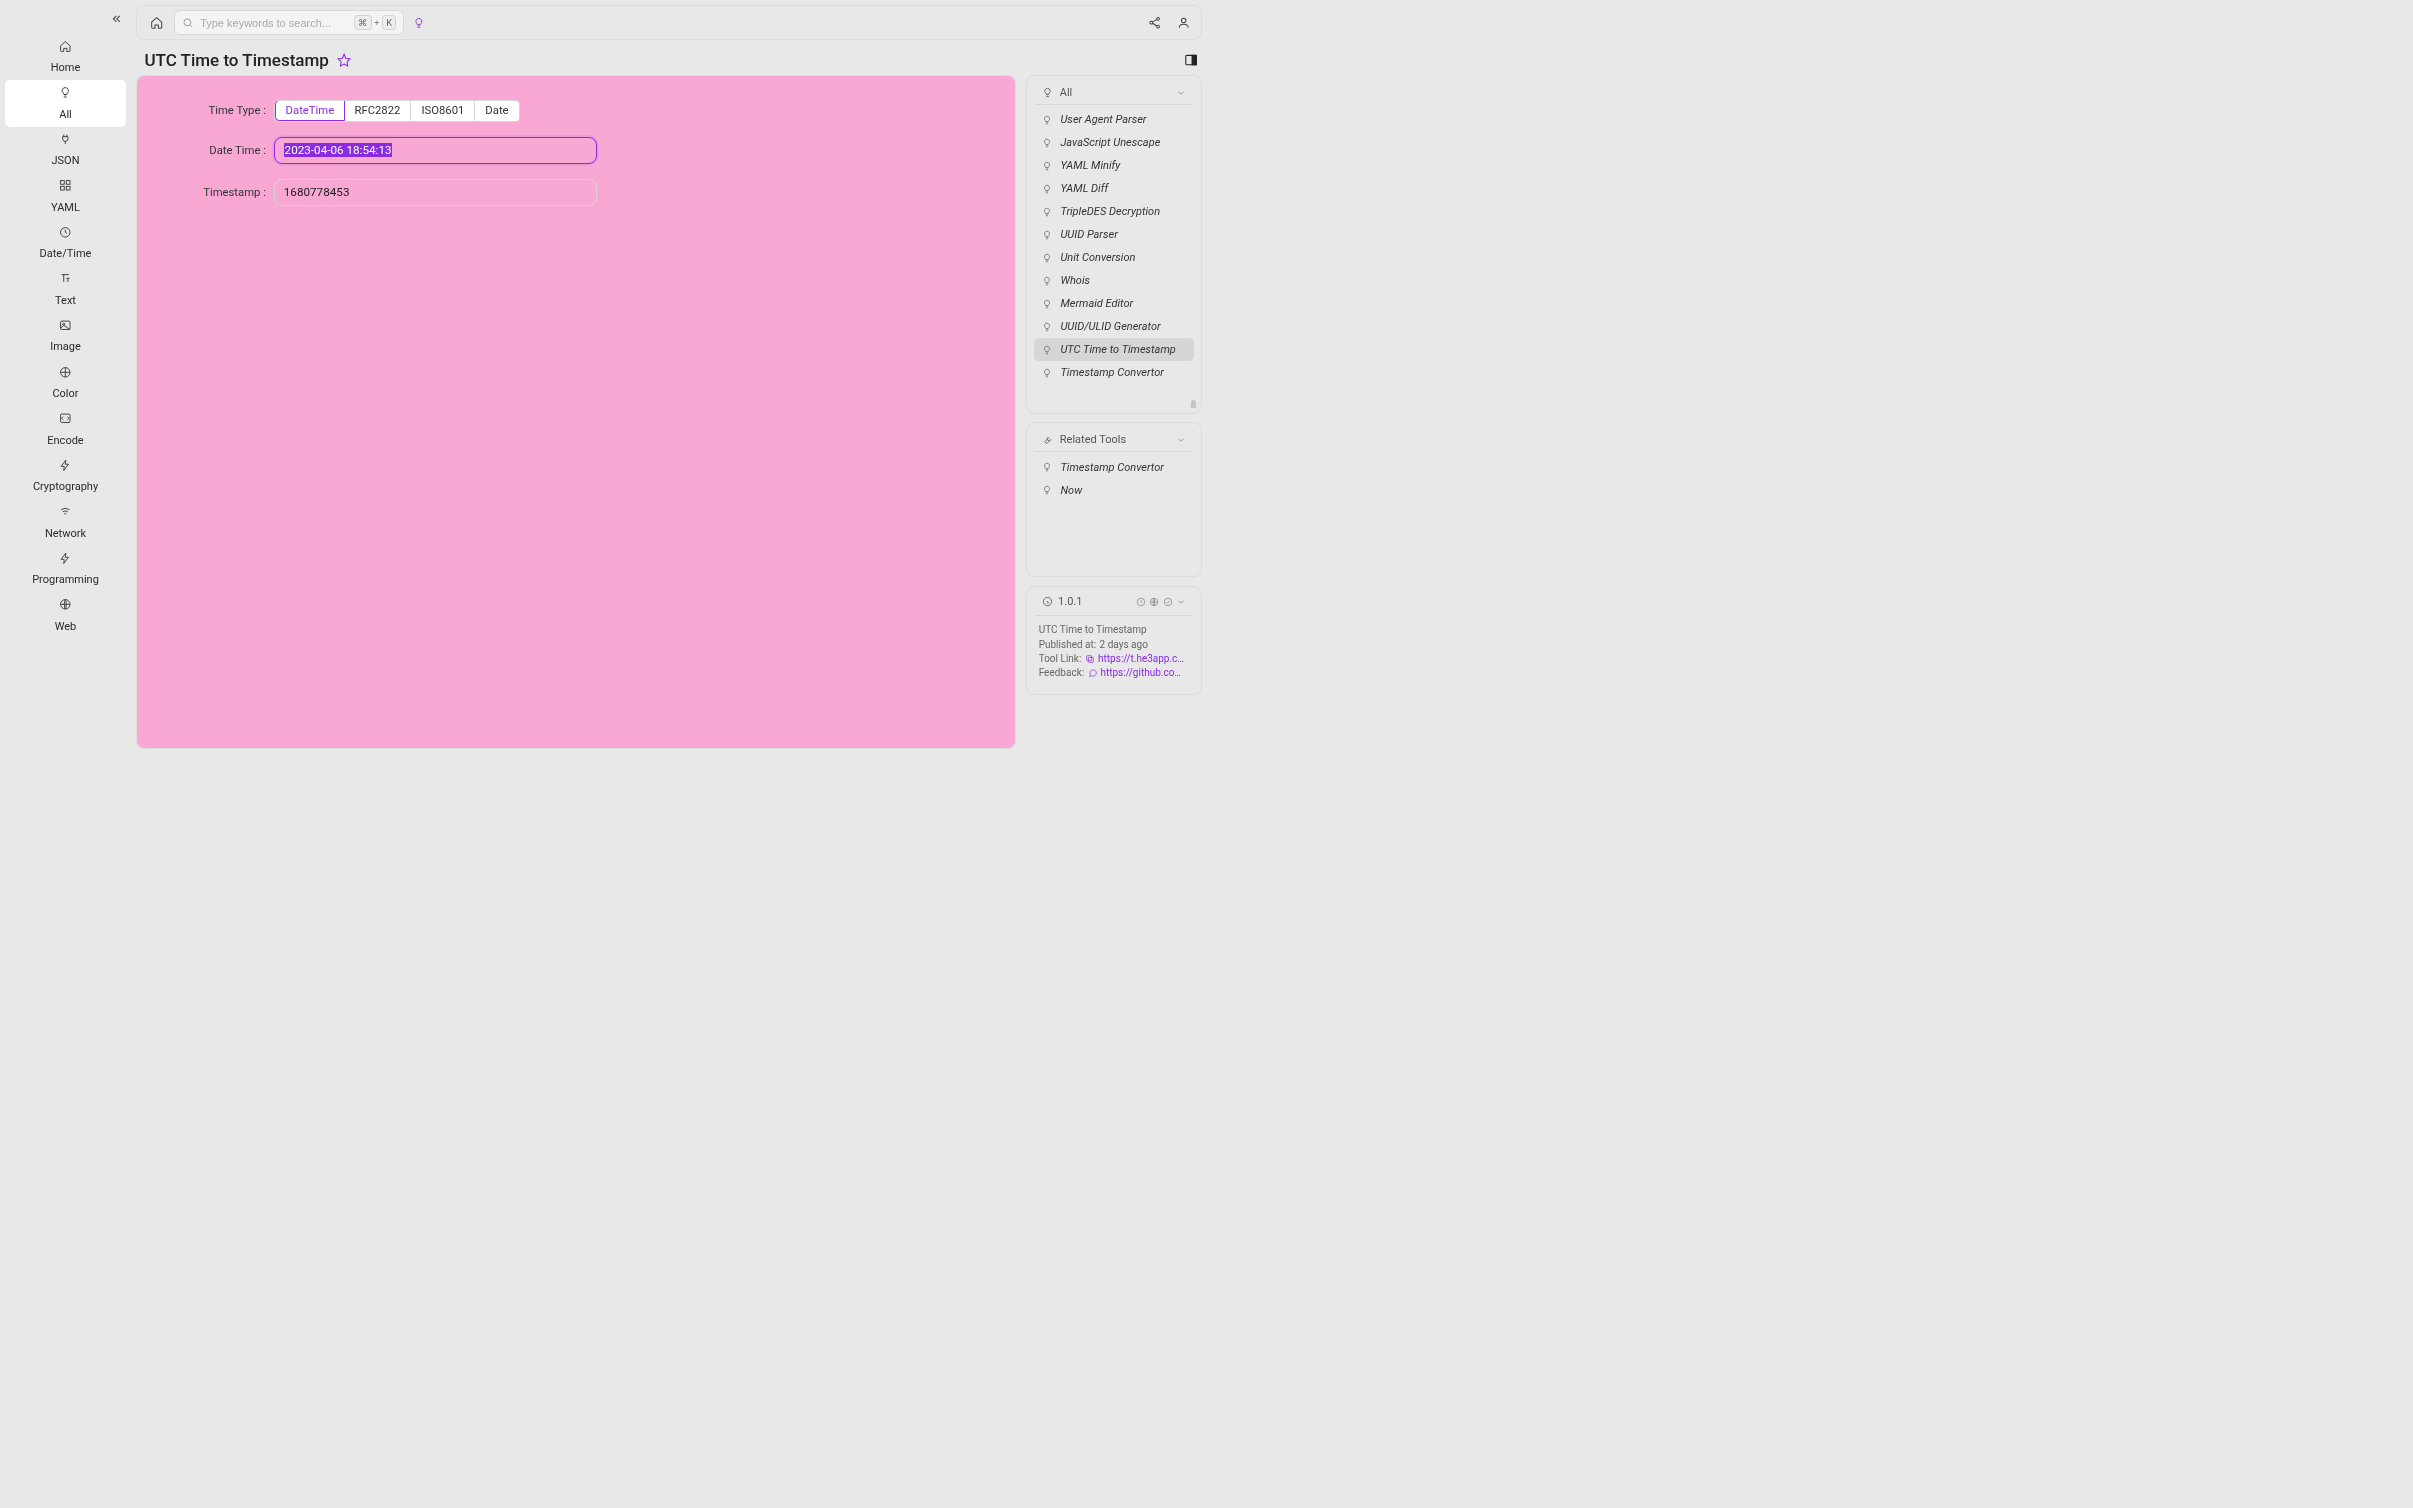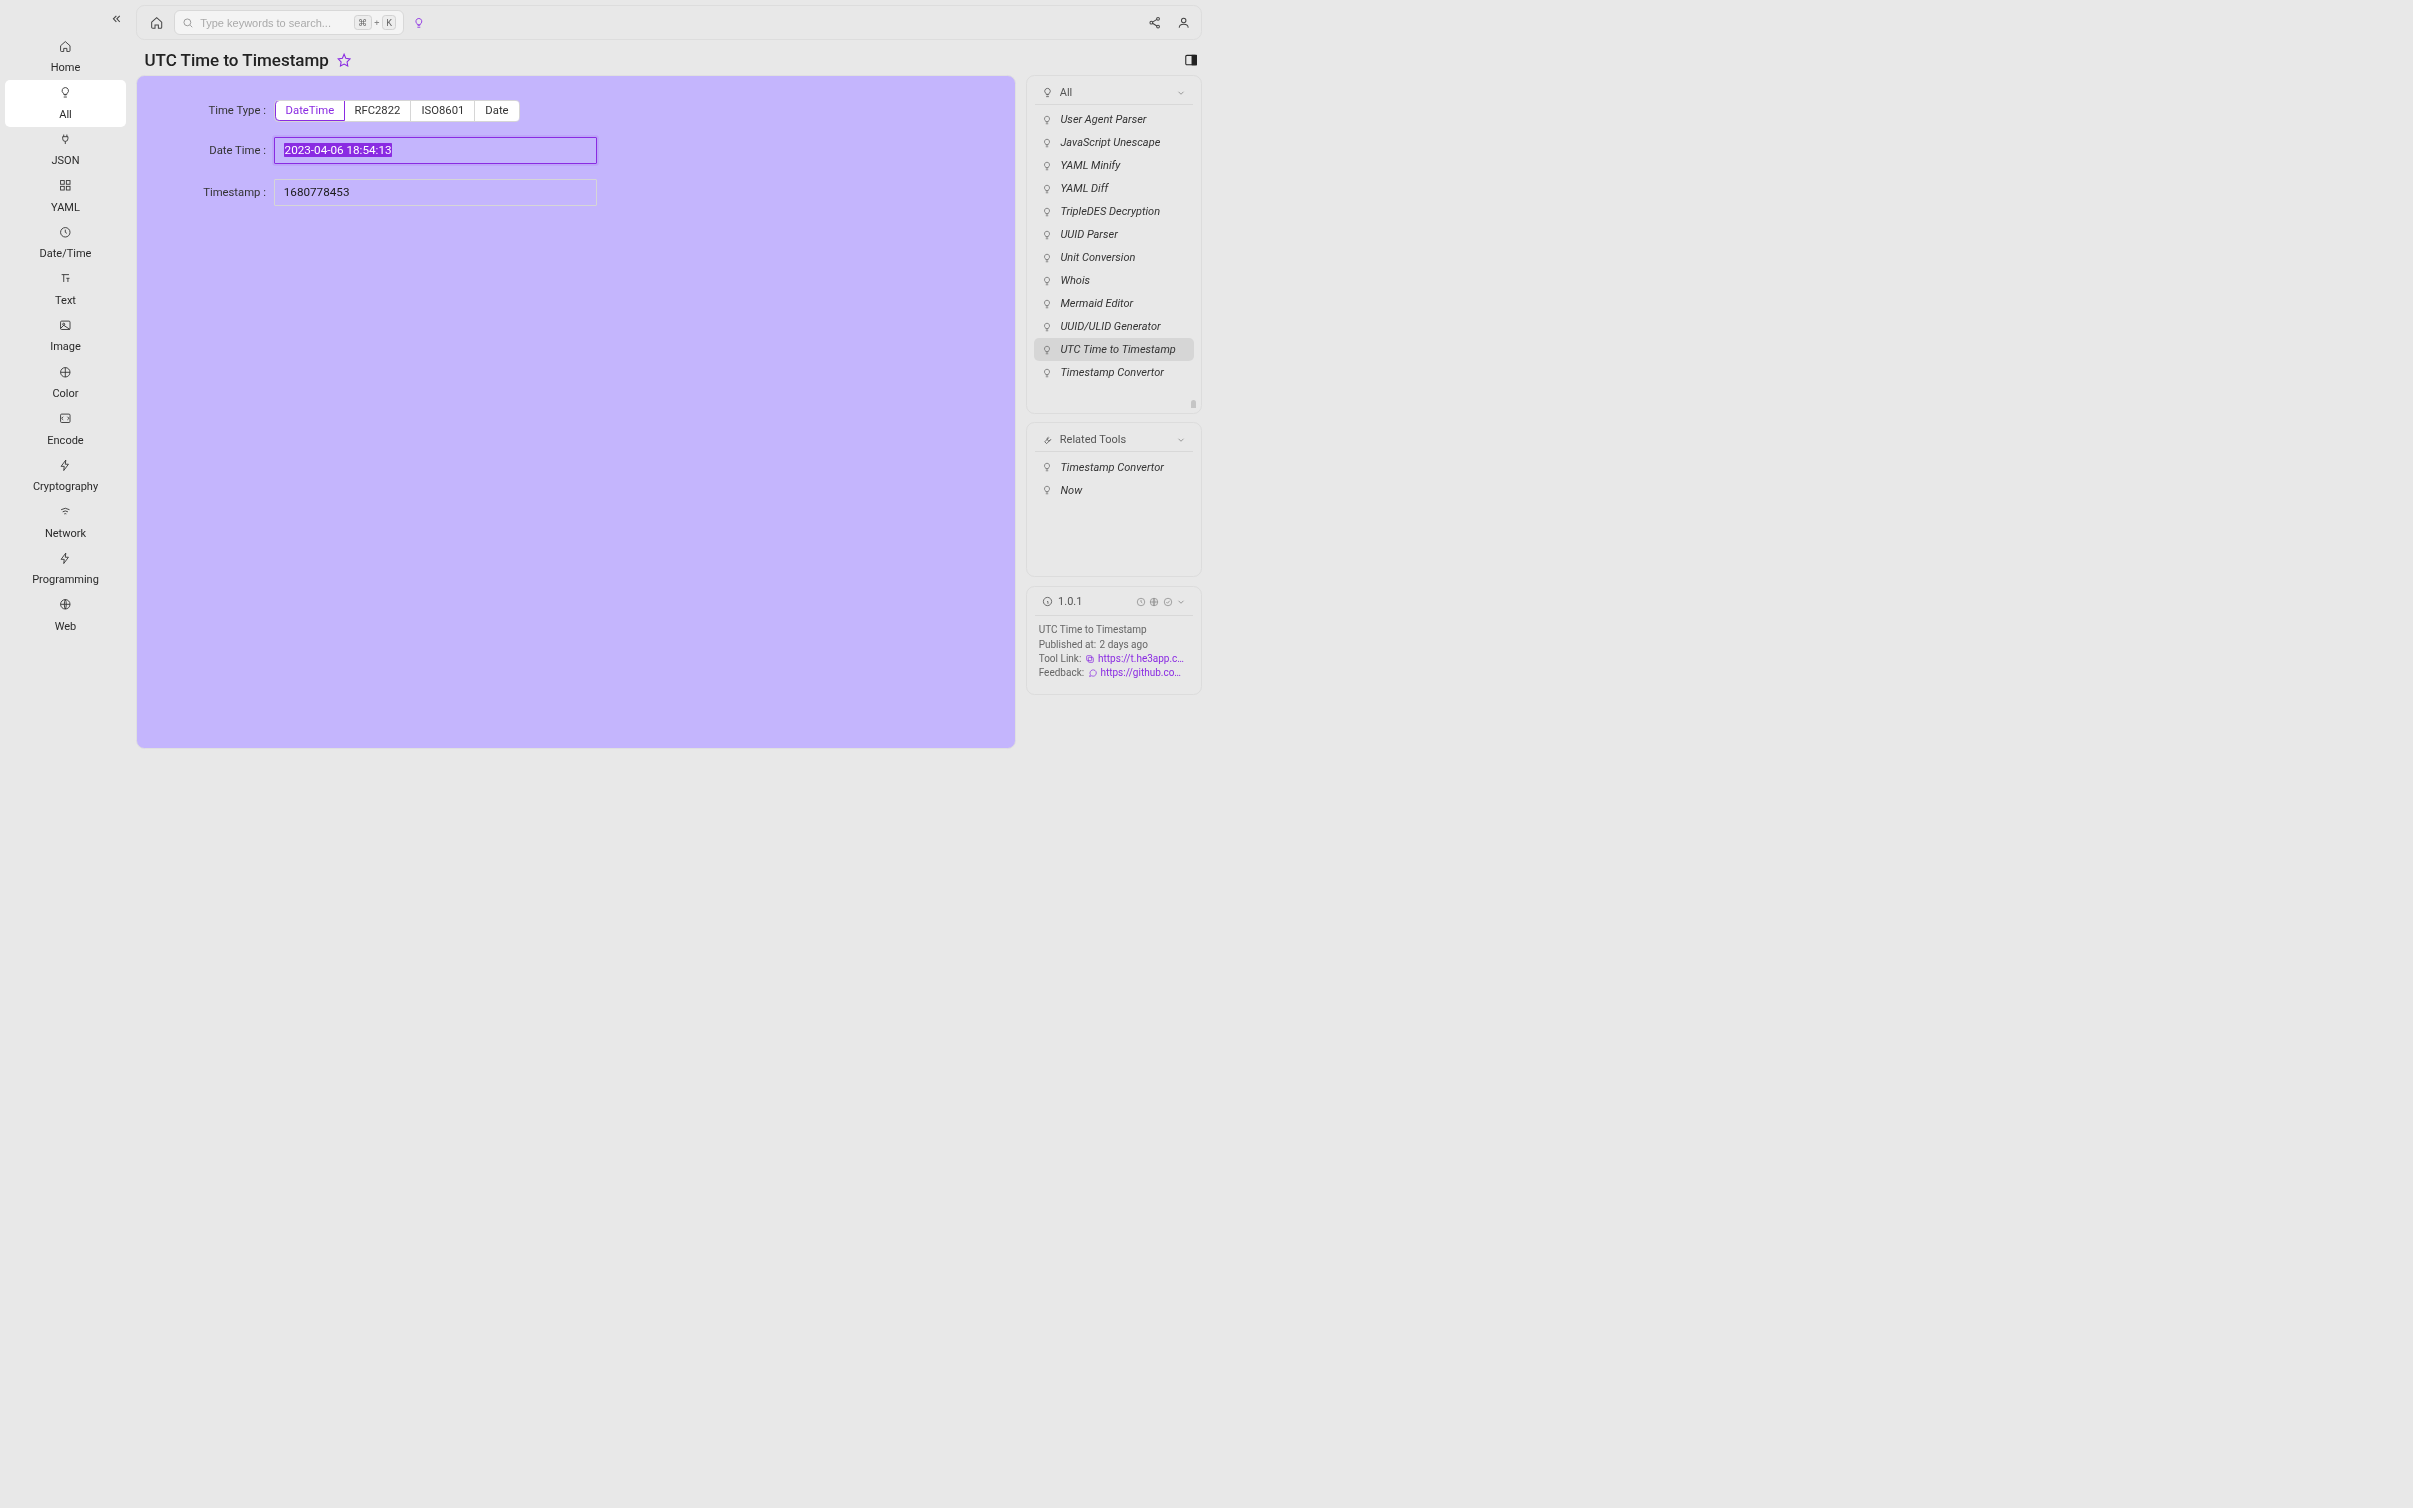--- a/index.html
+++ b/index.html
@@ -128,21 +128,21 @@
 
 .body-row {
   display: flex;
   gap: 10px;
   flex: 1;
   min-height: 0;
 }
 
 .content {
   flex: 1;
-  background: #c4b5fd;
+  background: #f9a8d4;
   border-radius: 8.4px;
   border: 0.8px solid #e0e0e0;
   padding: 23.5px 30px;
 }
 .form-row {
   display: flex;
   align-items: center;
   gap: 8.4px;
   margin-bottom: 15px;
 }
@@ -173,21 +173,21 @@
   color: #8a2be2;
   border: 0.8px solid #8a2be2;
   margin: -0.8px;
   border-radius: 4.2px 0 0 4.2px;
   position: relative;
   z-index: 1;
 }
 
 .input-box {
   border: 0.8px solid #d6d6d6;
-  border-radius: 1px;
+  border-radius: 8px;
   padding: 5px 8.4px;
   width: 323px;
   height: 27px;
   font-size: 11.7px;
   display: flex;
   align-items: center;
 }
 .input-box.focus { border-color: #8a2be2; box-shadow: 0 0 0 1.7px rgba(138,43,226,0.12); }
 .sel {
   background: #8a2be2;

